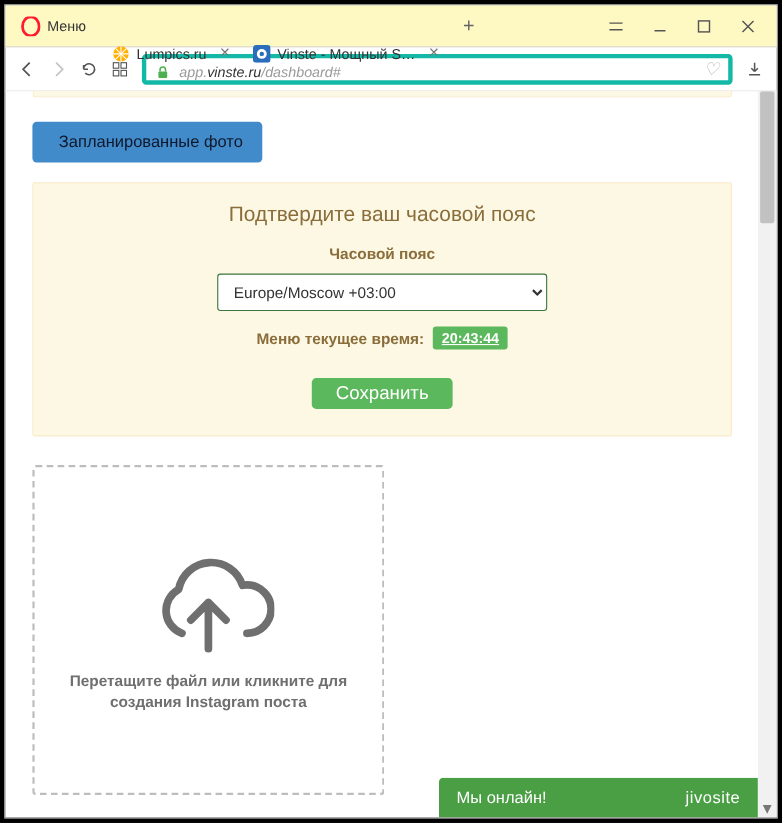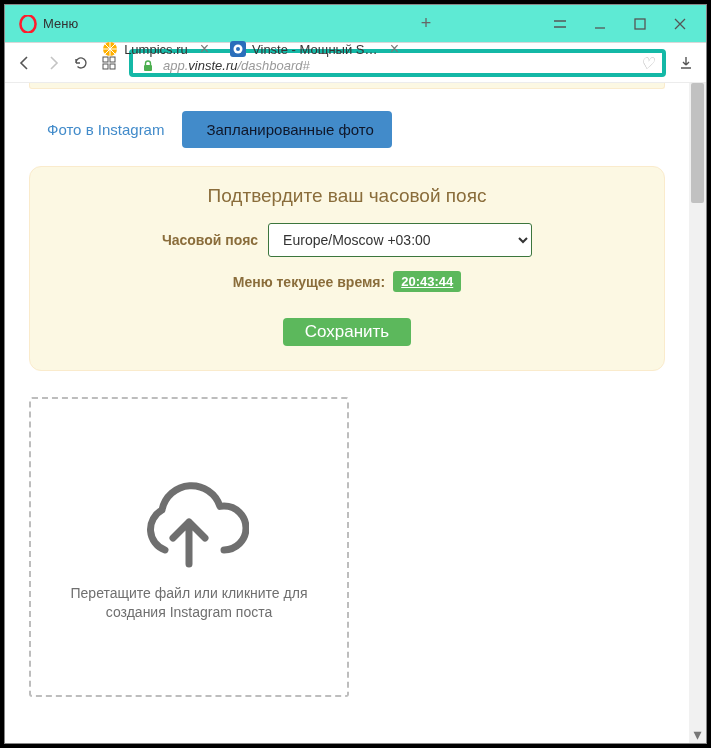--- a/index.html
+++ b/index.html
@@ -1,21 +1,21 @@
 <!DOCTYPE html>
 <html><head>
 <meta charset="utf-8">
 <style>
   * { box-sizing: border-box; margin: 0; padding: 0; font-family: Arial, Helvetica, sans-serif; }
   body { background: #000; }
   .frame { width: 711px; height: 748px; margin: 0; background: #000; padding: 4px; position: relative; }
   .window { width: 100%; height: 100%; background: #fff; display: flex; flex-direction: column; border: 1px solid #888; }
 
   
-  .titlebar { height: 38px; background: #5eead4; border-bottom: 1px solid #d8d8d8; display: flex; align-items: center; padding: 0 6px 0 6px; }
+  .titlebar { height: 38px; background: #fef9c3; border-bottom: 1px solid #d8d8d8; display: flex; align-items: center; padding: 0 6px 0 6px; }
   .opera-menu-btn { display: flex; align-items: center; gap: 6px; font-size: 13px; color: #333; padding: 4px 8px; cursor: pointer; }
   .opera-logo { width: 18px; height: 18px; }
   .tabs { display: flex; align-items: stretch; height: 100%; margin-left: 6px; }
   .tab { display: flex; align-items: center; gap: 6px; padding: 0 10px; border-right: 1px solid #d8d8d8; font-size: 13px; color: #333; max-width: 190px; position: relative; margin-top: 44px; }
   .tab.active { background: #fff; }
   .tab .favicon { width: 16px; height: 16px; flex-shrink: 0; }
   .tab .tab-title { white-space: nowrap; overflow: hidden; text-overflow: ellipsis; }
   .tab .close { color: #777; font-size: 16px; margin-left: 6px; cursor: pointer; }
   .newtab { width: 32px; display: flex; align-items: center; justify-content: center; color: #666; font-size: 18px; cursor: pointer; }
   .win-controls { margin-left: auto; display: flex; gap: 0; }
@@ -44,31 +44,31 @@
 
   
   .alert-sliver { height: 6px; background: #fcf8e3; border: 1px solid #faebcc; border-top:none; border-radius: 0 0 3px 3px; margin-top: 0; }
 
   
   .pills { display: flex; gap: 0; margin: 22px 0 18px 0; }
   .pill { padding: 10px 18px; font-size: 15px; color: #428bca; border-radius: 4px; cursor: pointer; }
   .pill.active { background: #428bca; color: #0f172a; padding-left: 24px; }
 
   
-  .tz-panel { background: #fcf8e3; border: 1px solid #faebcc; border-radius: 12px; padding: 18px 16px 24px 16px; text-align: center; }
+  .tz-panel { background: #fcf8e3; border: 1px solid #faebcc; border-radius: 2px; padding: 18px 16px 24px 16px; text-align: center; }
   .tz-title { color: #8a6d3b; font-size: 19px; margin-bottom: 16px; }
-  .tz-row { display: flex; align-items: center; justify-content: center; gap: 10px; margin-bottom: 14px; }
+  .tz-row { display: flex; align-items: center; justify-content: center; gap: 10px; margin-bottom: 14px; flex-direction: column; }
   .tz-label { color: #8a6d3b; font-weight: bold; font-size: 14px; }
-  .tz-select { width: 264px; height: 34px; border: 1px solid #3c763d; border-radius: 3px; padding: 0 10px; font-size: 14px; color: #333; background:#fff; }
+  .tz-select { width: 300px; height: 34px; border: 1px solid #3c763d; border-radius: 3px; padding: 0 10px; font-size: 14px; color: #333; background:#fff; }
   .tz-time-row { color: #8a6d3b; font-weight: bold; font-size: 14px; display:flex; align-items:center; justify-content:center; gap:8px; margin-bottom: 26px;}
   .tz-time-badge { background: #5cb85c; color: #fff; padding: 3px 8px; border-radius: 3px; font-size: 13px; font-weight: bold; text-decoration: underline; }
   .save-btn { display: inline-block; background: #5cb85c; color: #fff; border: none; padding: 4px 22px; font-size: 17px; border-radius: 4px; cursor: pointer; }
 
   
-  .dropzone { margin-top: 26px; width: 320px; height: 300px; border: 2px dashed #bdbdbd; border-radius: 3px; display: flex; flex-direction: column; align-items: center; justify-content: center; gap: 12px; cursor: pointer; padding: 12px; }
+  .dropzone { margin-top: 26px; width: 320px; height: 300px; border: 2px dashed #bdbdbd; border-radius: 3px; display: flex; flex-direction: column; align-items: center; justify-content: center; gap: 12px; cursor: pointer; padding: 12px; font-weight: bold; }
   .dropzone svg { width: 120px; height: 100px; }
   .drop-text { color: #6f6f6f; font-size: 14px; text-align: center; padding: 0 16px; line-height: 1.35; }
 
   
   .jivo { position: absolute; right: 17px; bottom: 0; width: 290px; height: 36px; background: #4a9f45; color: #fff; display: flex; align-items: center; justify-content: space-between; padding: 0 16px; font-size: 15px; border-radius: 4px 0 0 0; cursor:pointer; }
   .jivo-logo { font-size: 15px; letter-spacing: .5px; }
 </style>
 </head>
 <body>
 
@@ -169,21 +169,20 @@
             <path d="M8 2v8m0 0 3-3m-3 3L5 7M3 13h10" fill="none" stroke="currentColor" stroke-width="1.4"></path>
           </svg>
         </div>
     </div>
 
     <div class="viewport">
       <div class="page">
         <div class="alert-sliver"></div>
 
         <div class="pills">
-          <div class="pill">Фото в Instagram</div>
           <div class="pill active">Запланированные фото</div>
         </div>
 
         <div class="tz-panel">
           <div class="tz-title">Подтвердите ваш часовой пояс</div>
           <div class="tz-row">
             <span class="tz-label">Часовой пояс</span>
             <select class="tz-select">
               <option>Europe/Moscow +03:00</option>
             </select>
@@ -203,16 +202,20 @@
           <div class="drop-text">Перетащите файл или кликните для создания Instagram поста</div>
         </div>
       </div>
 
       <div class="scrollbar-track">
         <div class="scrollbar-arrow sb-up">▴</div>
         <div class="scrollbar-thumb"></div>
         <div class="scrollbar-arrow sb-down">▾</div>
       </div>
 
+      <div class="jivo">
+        <span>Мы онлайн!</span>
+        <span class="jivo-logo">jivosite</span>
+      </div>
     </div>
 
   </div>
 </div>
 
 </body></html>

